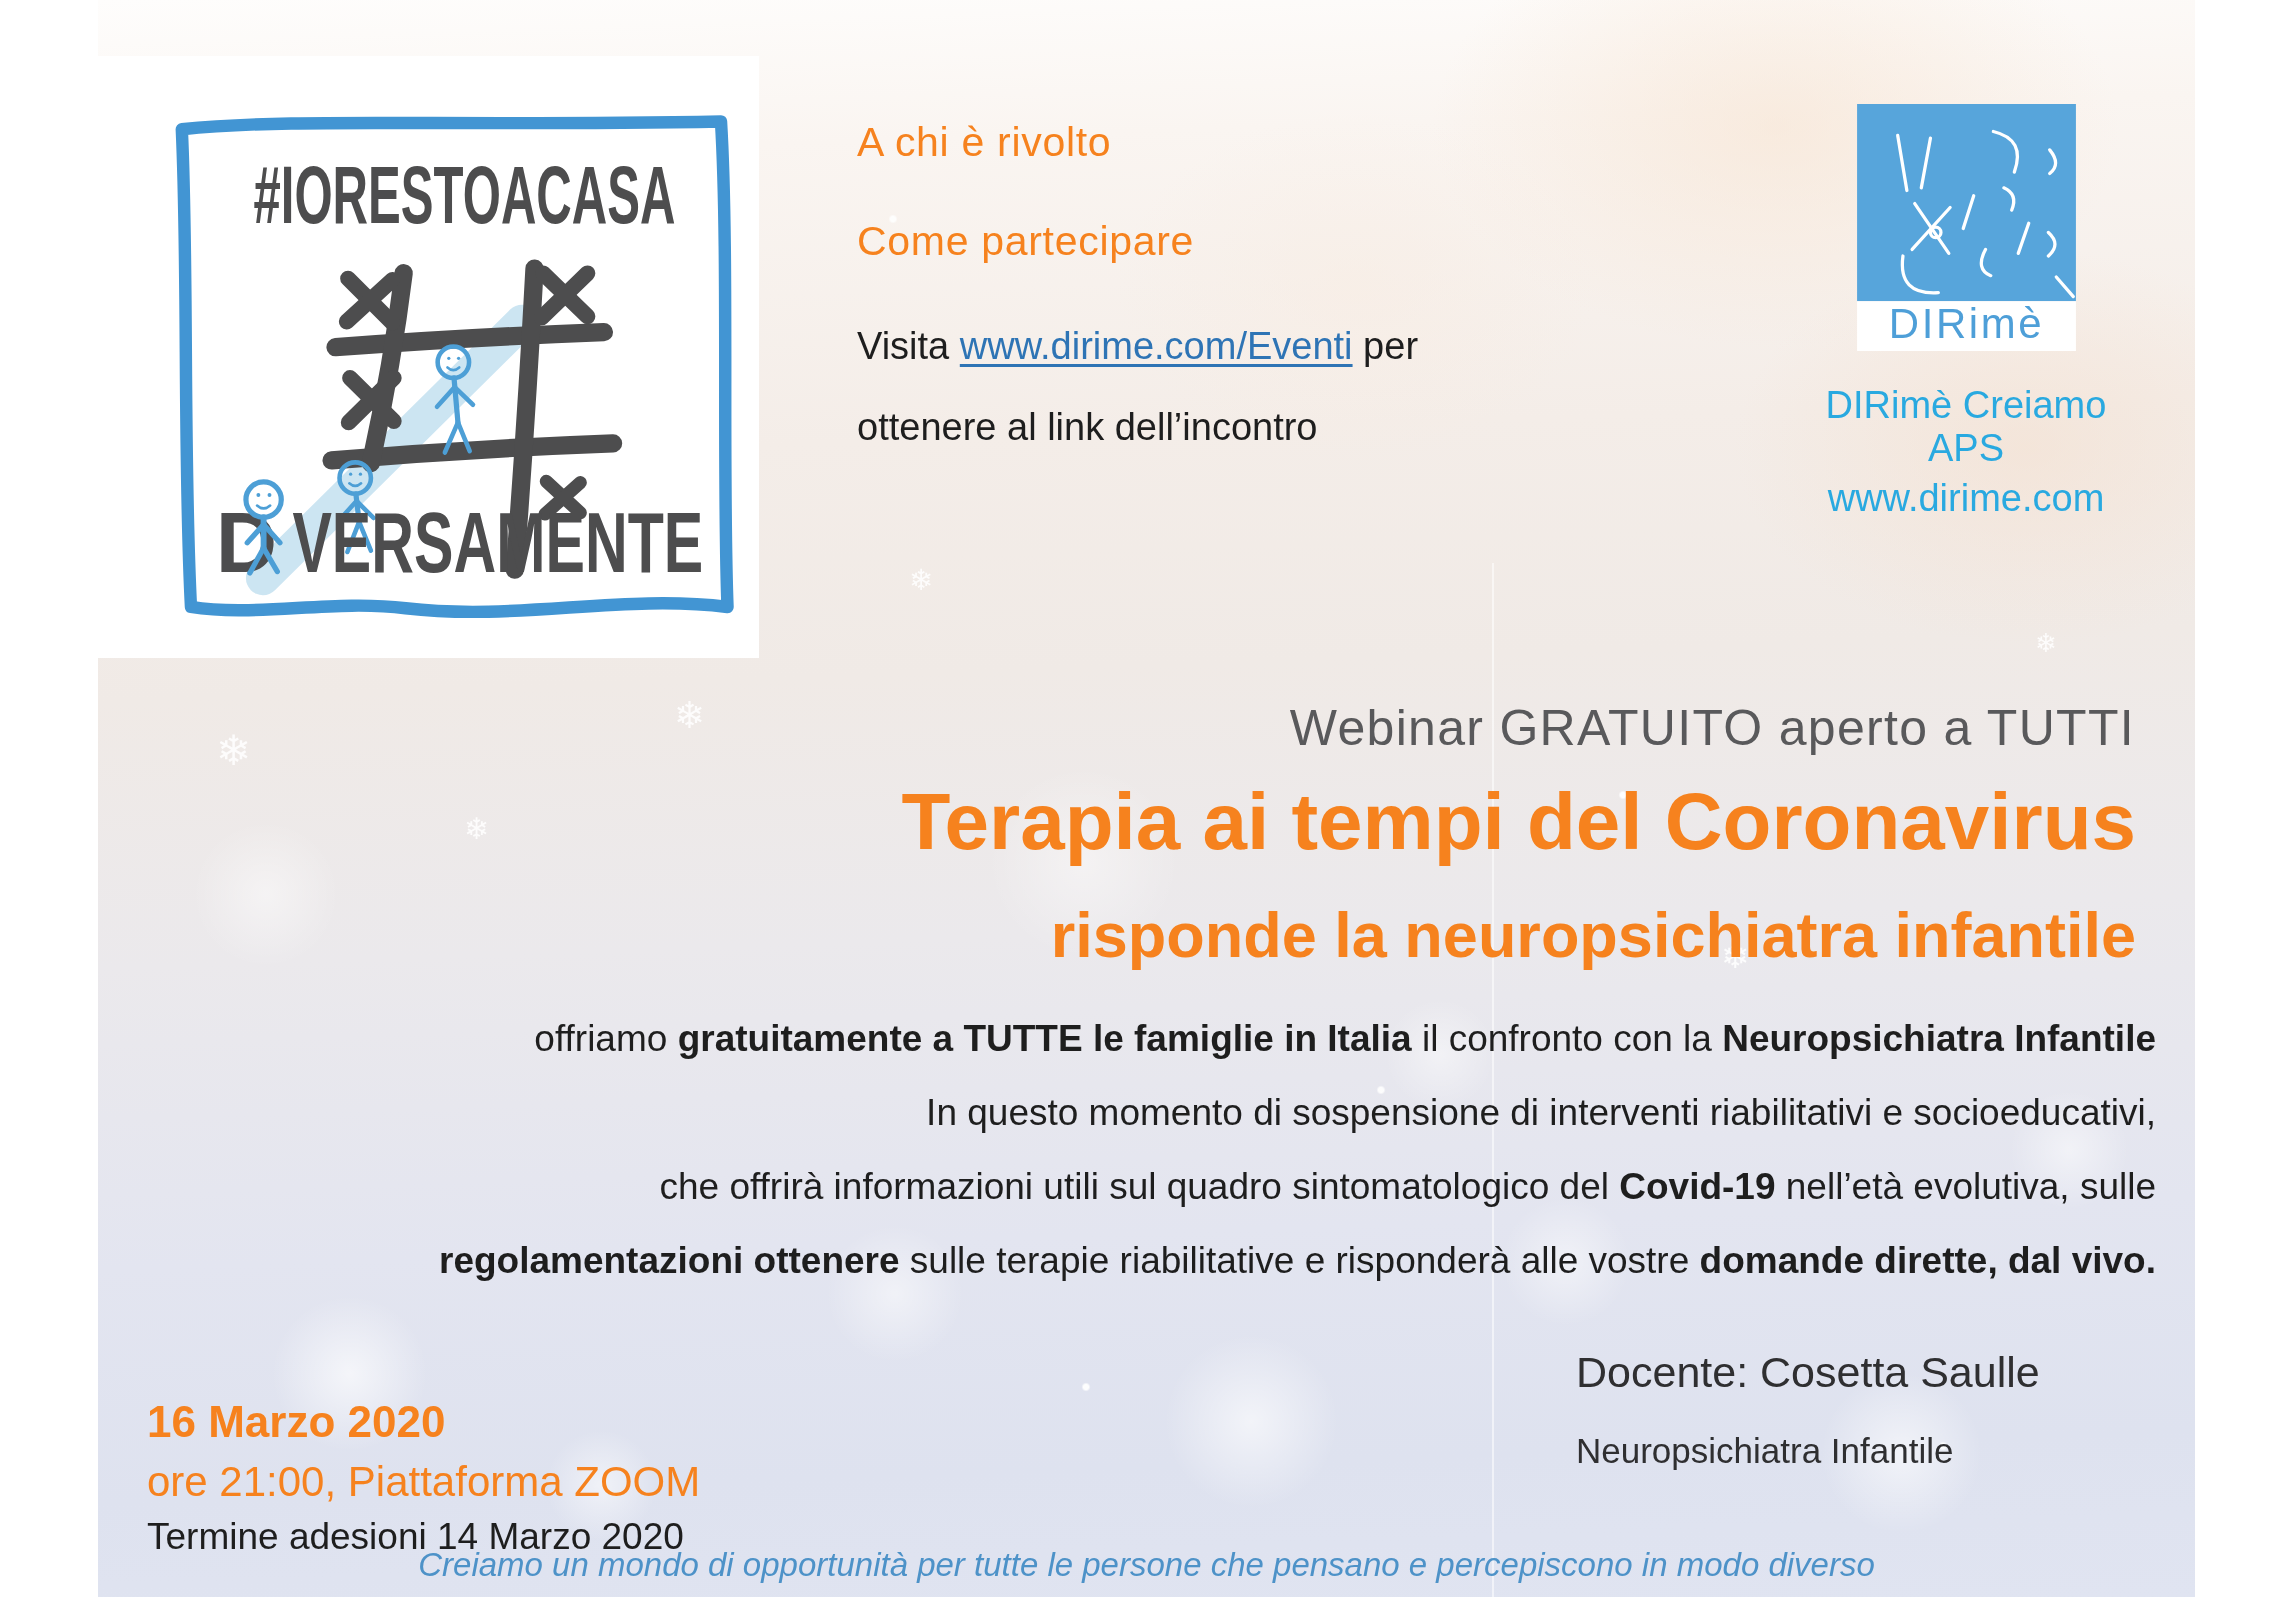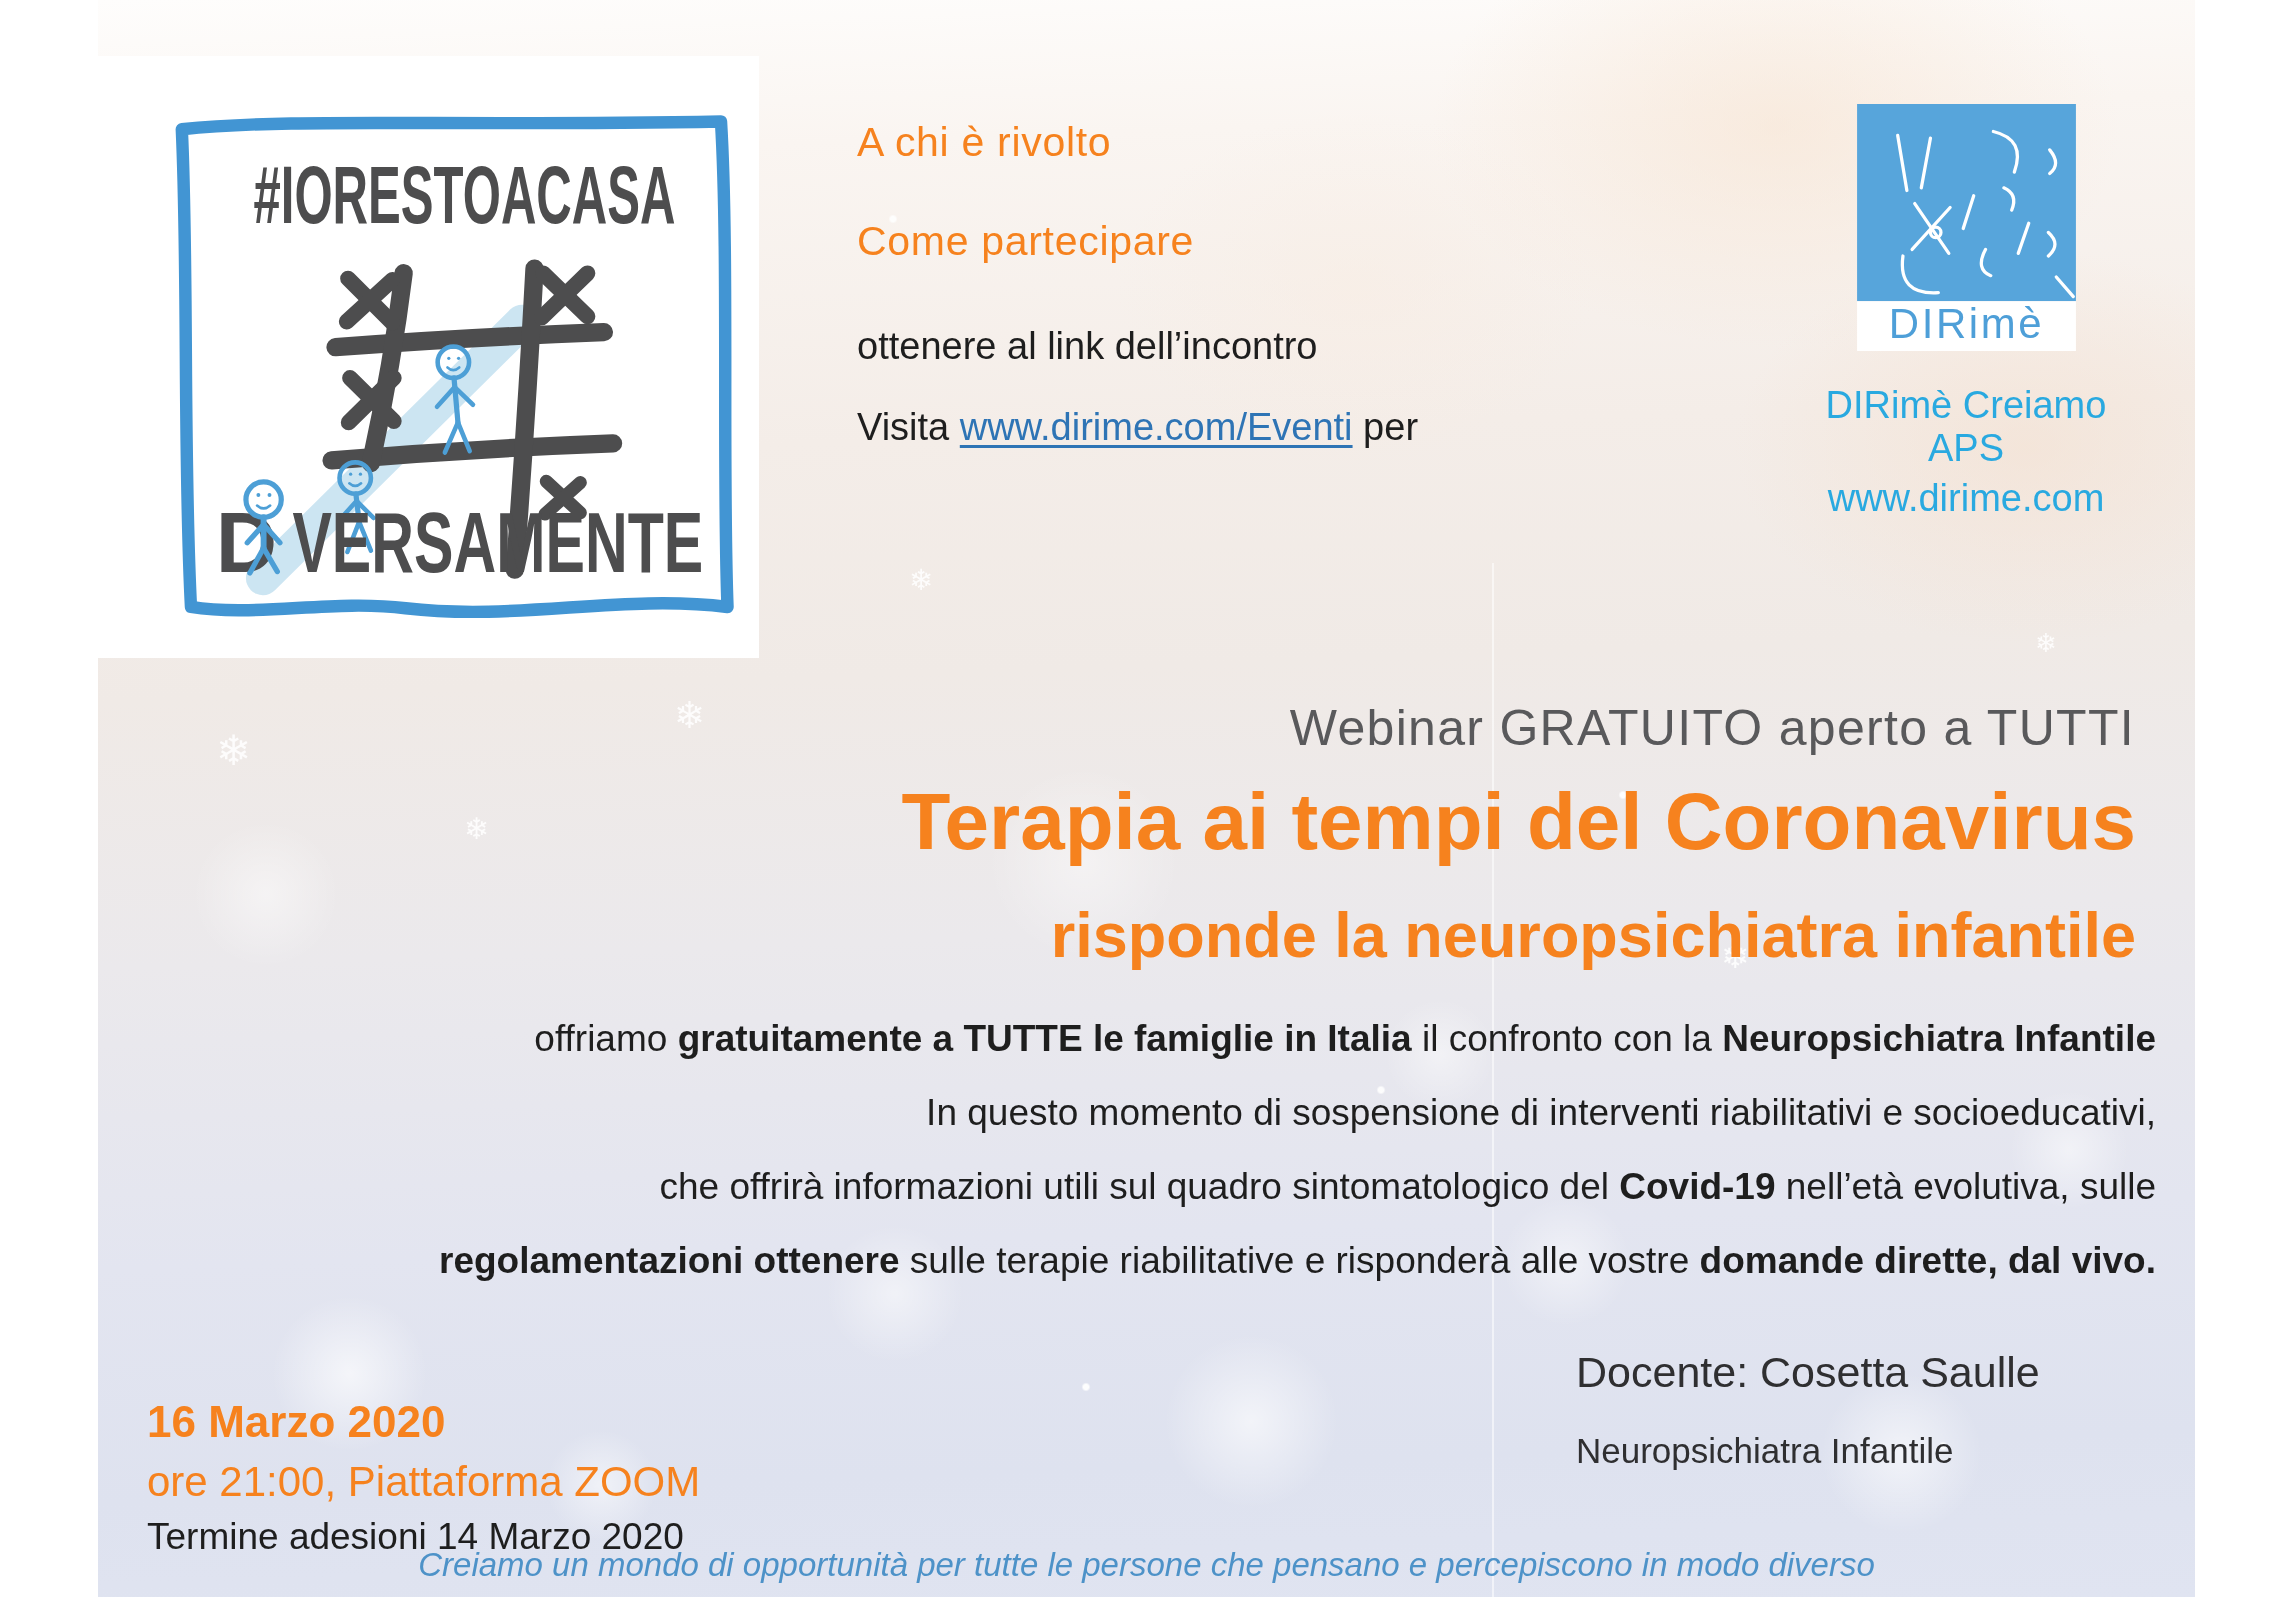--- a/index.html
+++ b/index.html
@@ -153,22 +153,22 @@
           <path d="M253,752 L274,788" stroke-width="8"></path>
       </g>
       <text x="297" y="788" font-size="130" font-weight="700" fill="#4D4D4E" textLength="628" lengthAdjust="spacingAndGlyphs">VERSAMENTE</text>
     </svg>
   </div>
 
   <div class="who-col">
     <div class="col-heading">A chi è rivolto</div>
     <div class="col-heading how-heading">Come partecipare</div>
     <div class="how-lines">
+      <div><span>Visita </span><a href="#">www.dirime.com/Eventi</a><span> per</span></div>
       <div>ottenere al link dell’incontro</div>
-      <div><span>Visita </span><a href="#">www.dirime.com/Eventi</a><span> per</span></div>
     </div>
   </div>
 
   <div class="dirime-col">
     <svg viewBox="0 0 334 377">
       <rect width="334" height="301" fill="#57A5DB"></rect>
       <g stroke="#ffffff" stroke-width="5" fill="none" stroke-linecap="round">
         <path d="M62,48 L76,132"></path>
         <path d="M112,52 L98,128"></path>
         <path d="M208,42 Q258,54 240,104"></path>

